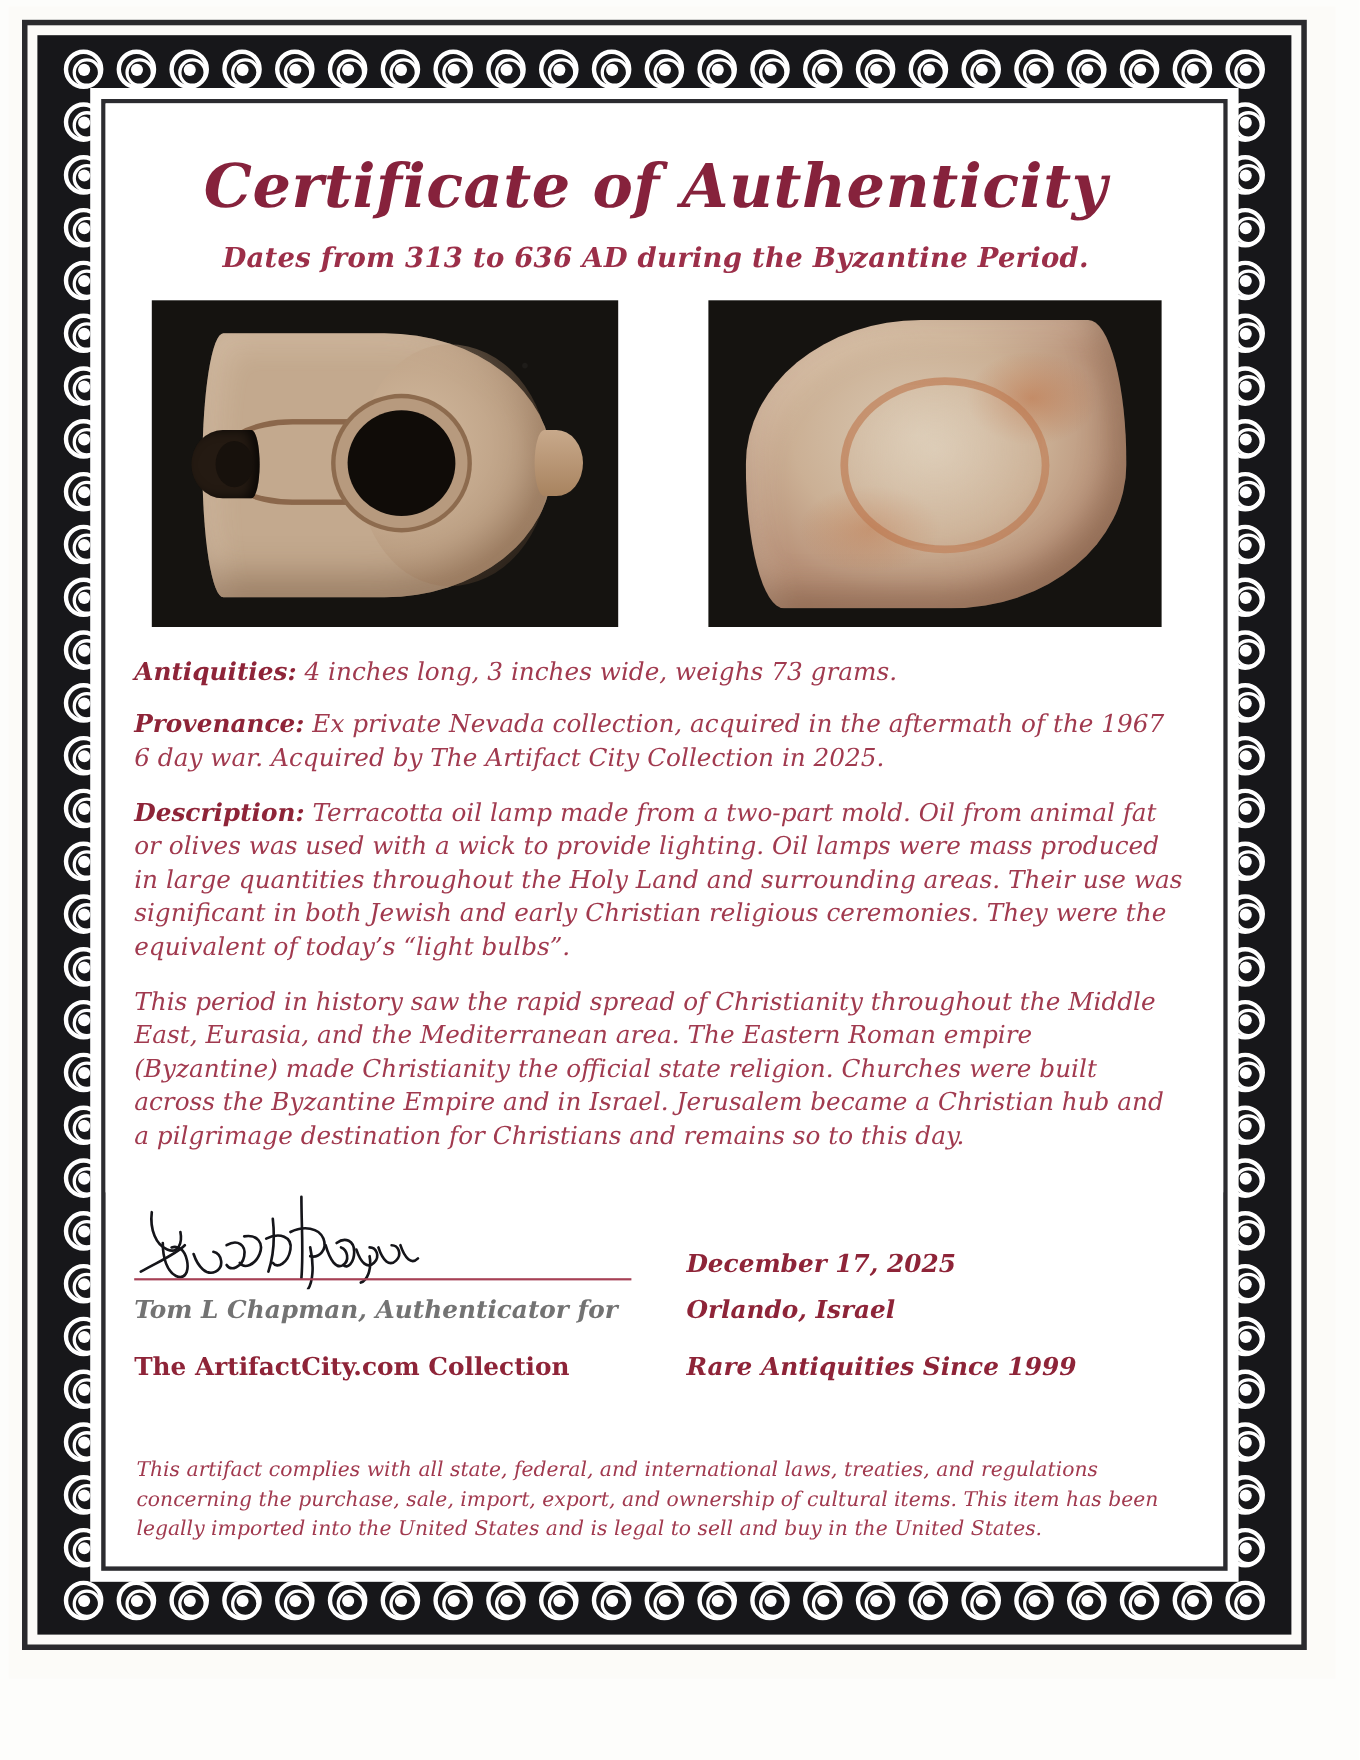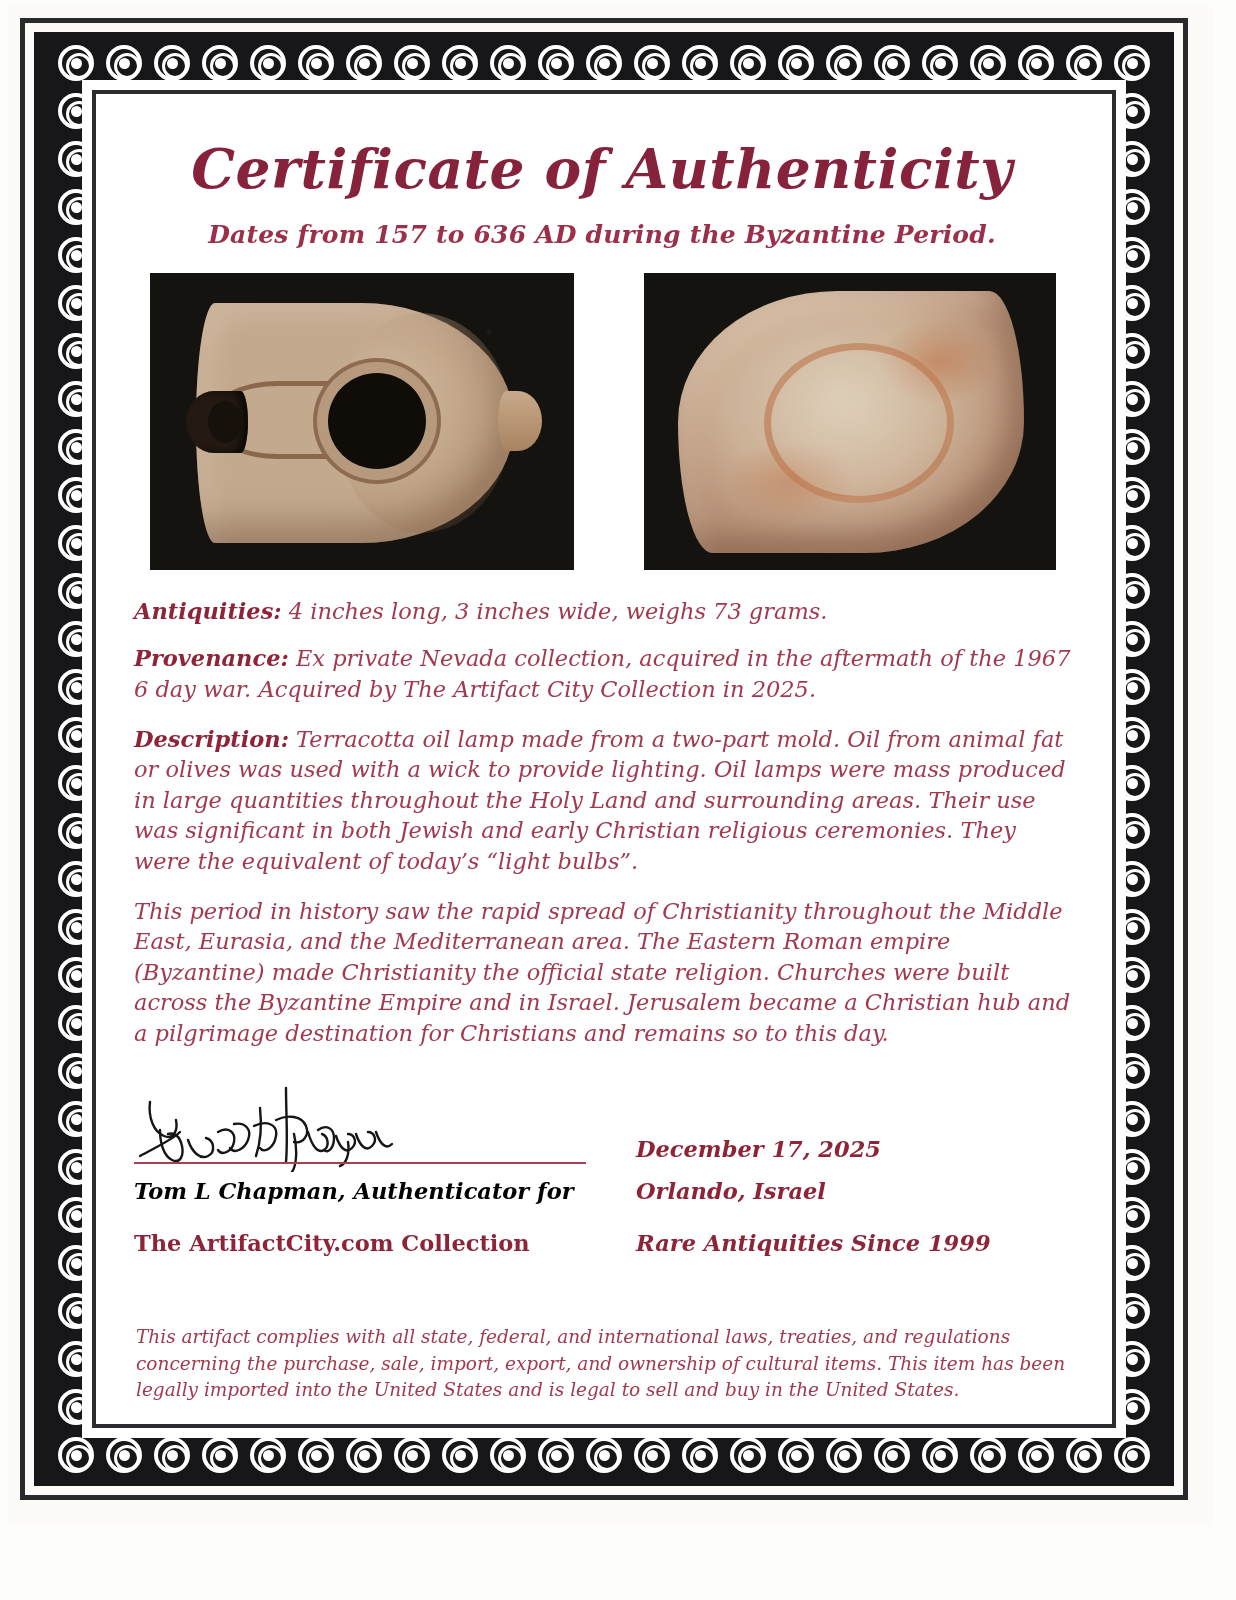--- a/index.html
+++ b/index.html
@@ -103,21 +103,21 @@
   }
 
   
   .content {
     position: absolute;
     left: 96px;
     top: 94px;
     width: 1016px;
     height: 990px;
     background: #ffffff;
-    padding: 22px 28px 10px 24px;
+    padding: 22px 28px 10px 12px;
   }
 
   .cert-title {
     text-align: center;
     font-family: "DejaVu Serif", serif;
     font-style: italic;
     font-weight: bold;
     font-size: 55px;
     line-height: 1.05;
     color: #86223c;
@@ -327,21 +327,21 @@
     background: #a64055;
   }
   .sig-name {
     position: absolute;
     left: 14px;
     top: 100px;
     font-family: "DejaVu Serif", serif;
     font-style: italic;
     font-weight: bold;
     font-size: 22.5px;
-    color: #000000;
+    color: #737373;
   }
   .sig-org {
     position: absolute;
     left: 14px;
     top: 152px;
     font-family: "DejaVu Serif", serif;
     font-weight: bold;
     font-size: 22.5px;
     color: #8e2438;
   }
@@ -501,21 +501,21 @@
       </div>
   </div>
 
   <div class="frame-inner-white"></div>
   <div class="frame-inner-rule"></div>
 
   <div class="content">
 
     <div class="cert-title">Certificate of Authenticity</div>
 
-    <div class="cert-sub second">Dates from 157 to 636 AD during the Byzantine Period.</div>
+    <div class="cert-sub second">Dates from 313 to 636 AD during the Byzantine Period.</div>
 
     <div class="photo-row">
 
       <div class="photo left">
         <div class="lamp-noise"></div>
         <div class="lamp-top">
           <div class="lamp-body-top"></div>
           <div class="lamp-shade-a"></div>
           <div class="lamp-channel"></div>
           <div class="lamp-fillhole"></div>

